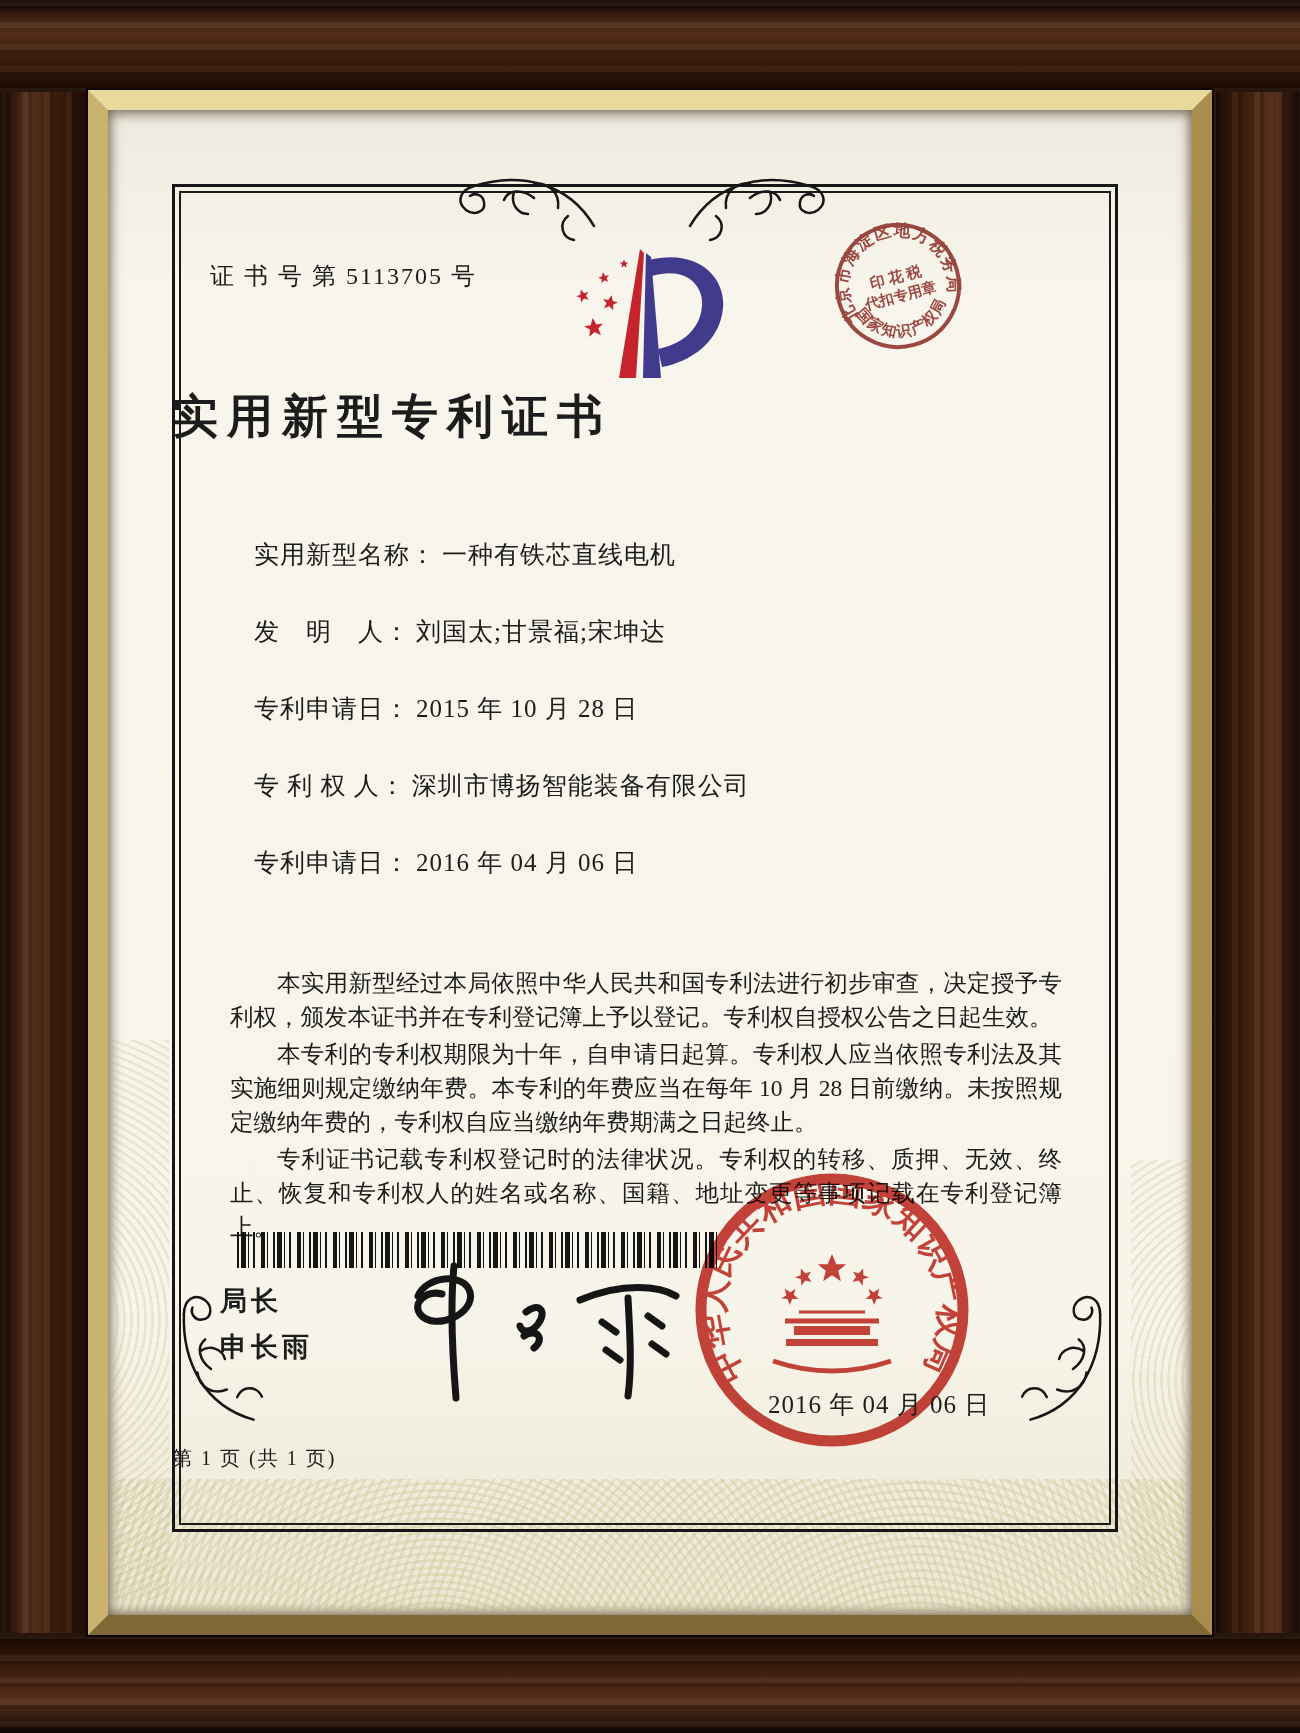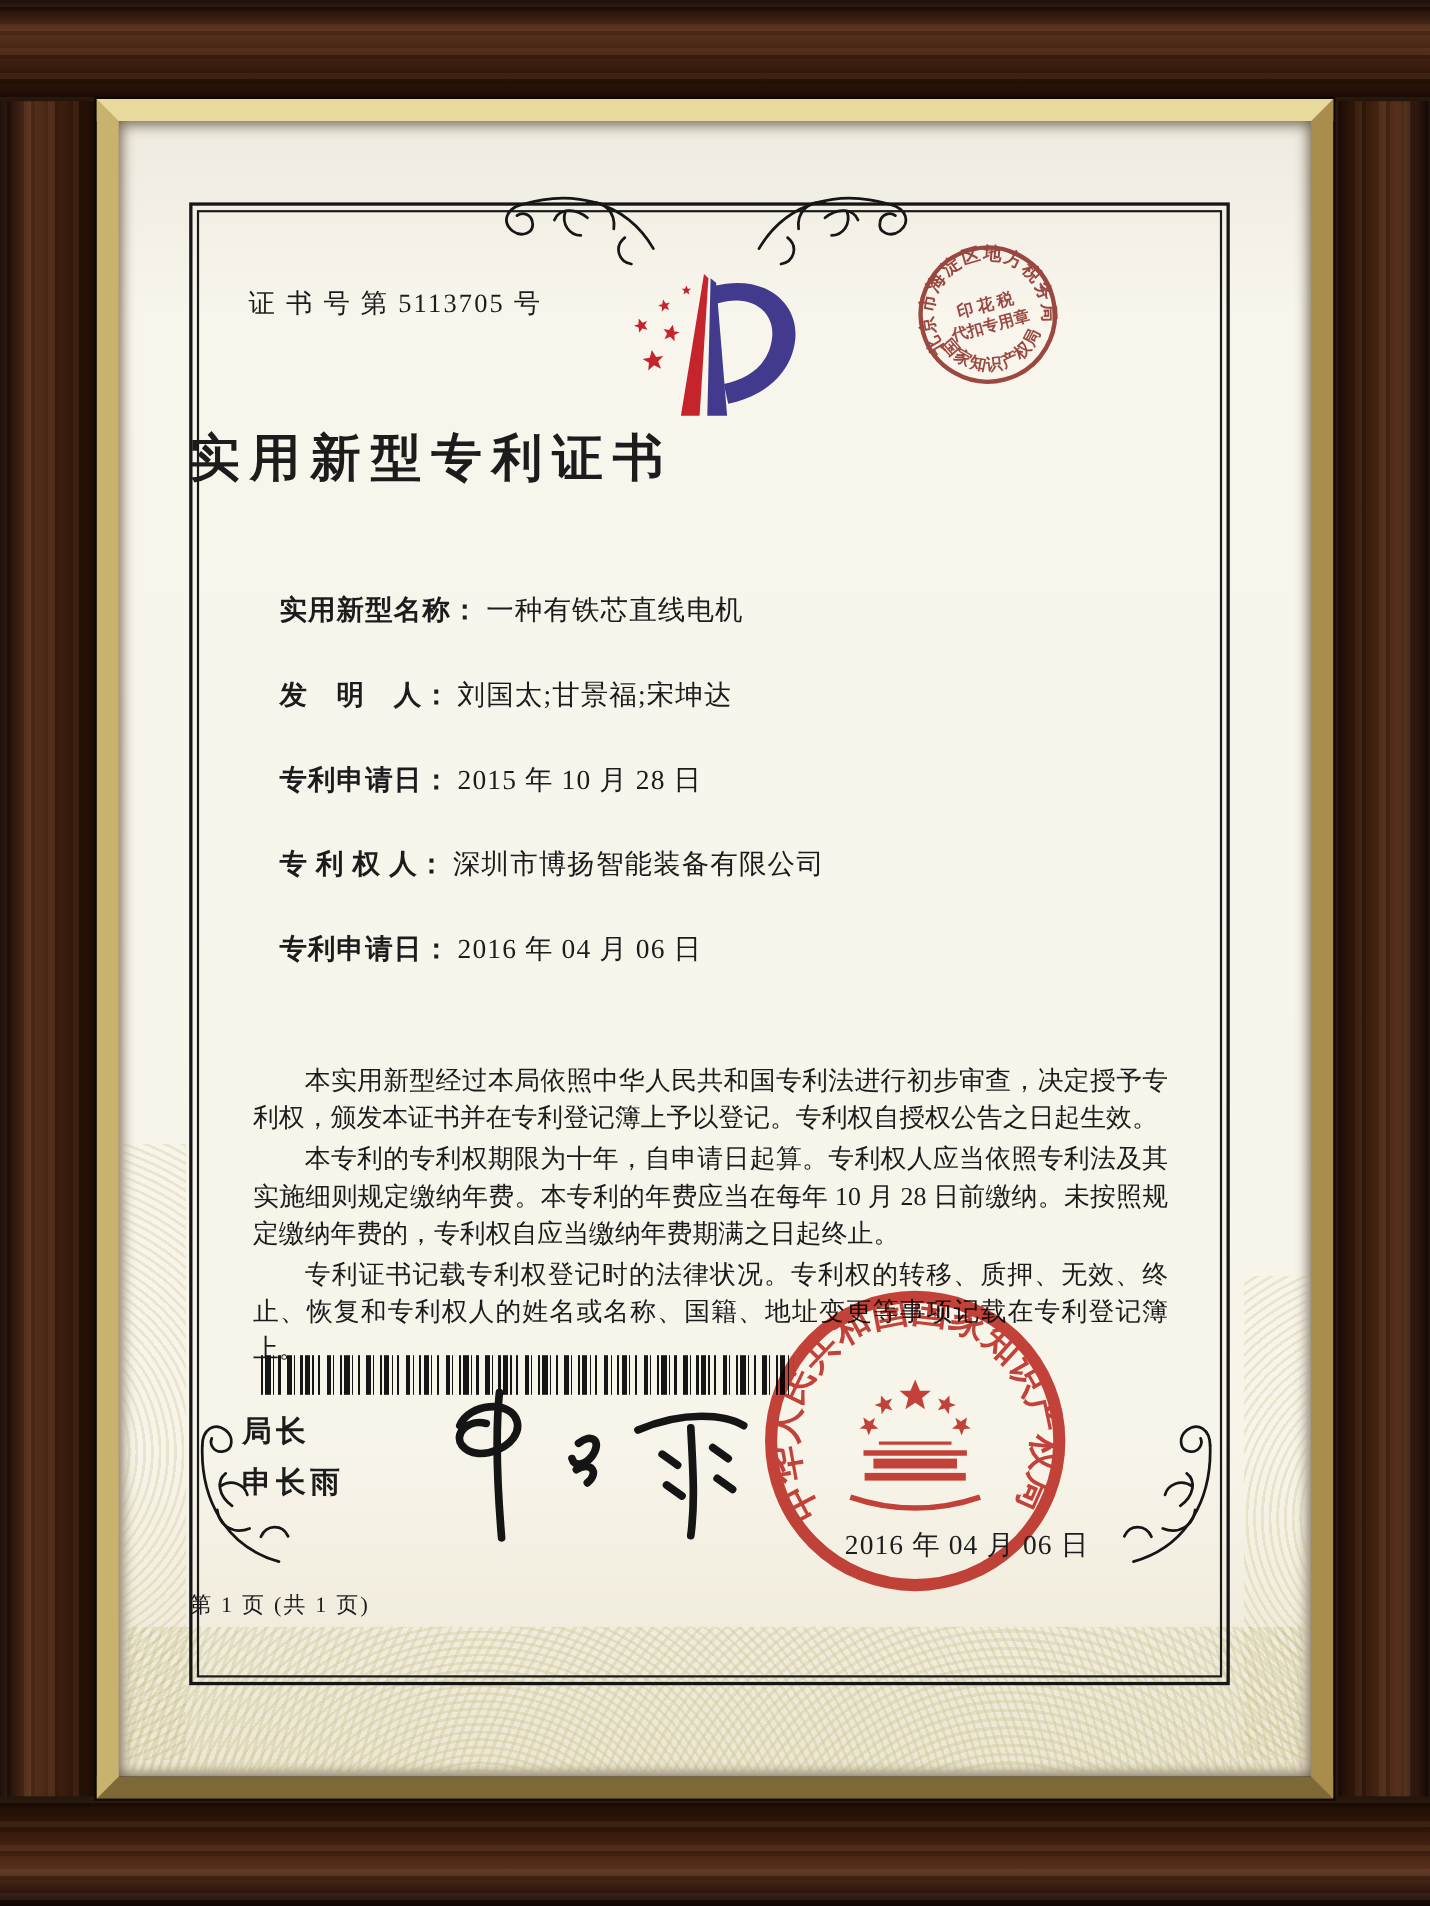--- a/index.html
+++ b/index.html
@@ -46,28 +46,28 @@
     background:repeating-radial-gradient(circle at 260% 50%, rgba(175,165,85,.38) 0 2.5px, transparent 2.5px 7px);}
 
   
   .cert-frame{position:absolute;left:64px;top:74px;width:940px;height:1342px;
     border:3px solid #161616;}
   .cert-frame::after{content:"";position:absolute;inset:4px;border:2px solid #1b1b1b;}
 
   .flourish{position:absolute;z-index:1;}
 
   
-  .cert-no{position:absolute;left:118px;top:150px;font-size:24px;letter-spacing:2px;z-index:2;}
+  .cert-no{position:absolute;left:102px;top:150px;font-size:24px;letter-spacing:2px;z-index:2;}
   .logo{position:absolute;left:440px;top:136px;z-index:2;}
   .title{position:absolute;left:64px;top:276px;width:940px;text-align:left;
     font-size:46px;font-weight:700;letter-spacing:9px;z-index:2;}
 
   .fields{position:absolute;left:146px;top:428px;z-index:2;}
   .field-row{margin-bottom:44px;font-size:25px;letter-spacing:1px;white-space:nowrap;}
-  .field-row .lab{font-weight:700;}
+  .field-row .lab{font-weight:400;}
   .field-row .val{margin-left:6px;text-align:center;}
 
   .paras{position:absolute;left:122px;top:856px;width:832px;z-index:2;
     font-size:23.5px;line-height:34px;text-align:justify;}
   .paras p{margin:0 0 3px 0;text-indent:2em;}
 
   .barcode{position:absolute;left:129px;top:1122px;width:484px;height:36px;z-index:2;
     background:repeating-linear-gradient(90deg,
       #151515 0 2px, transparent 2px 4px,
       #151515 4px 9px, transparent 9px 11px,

